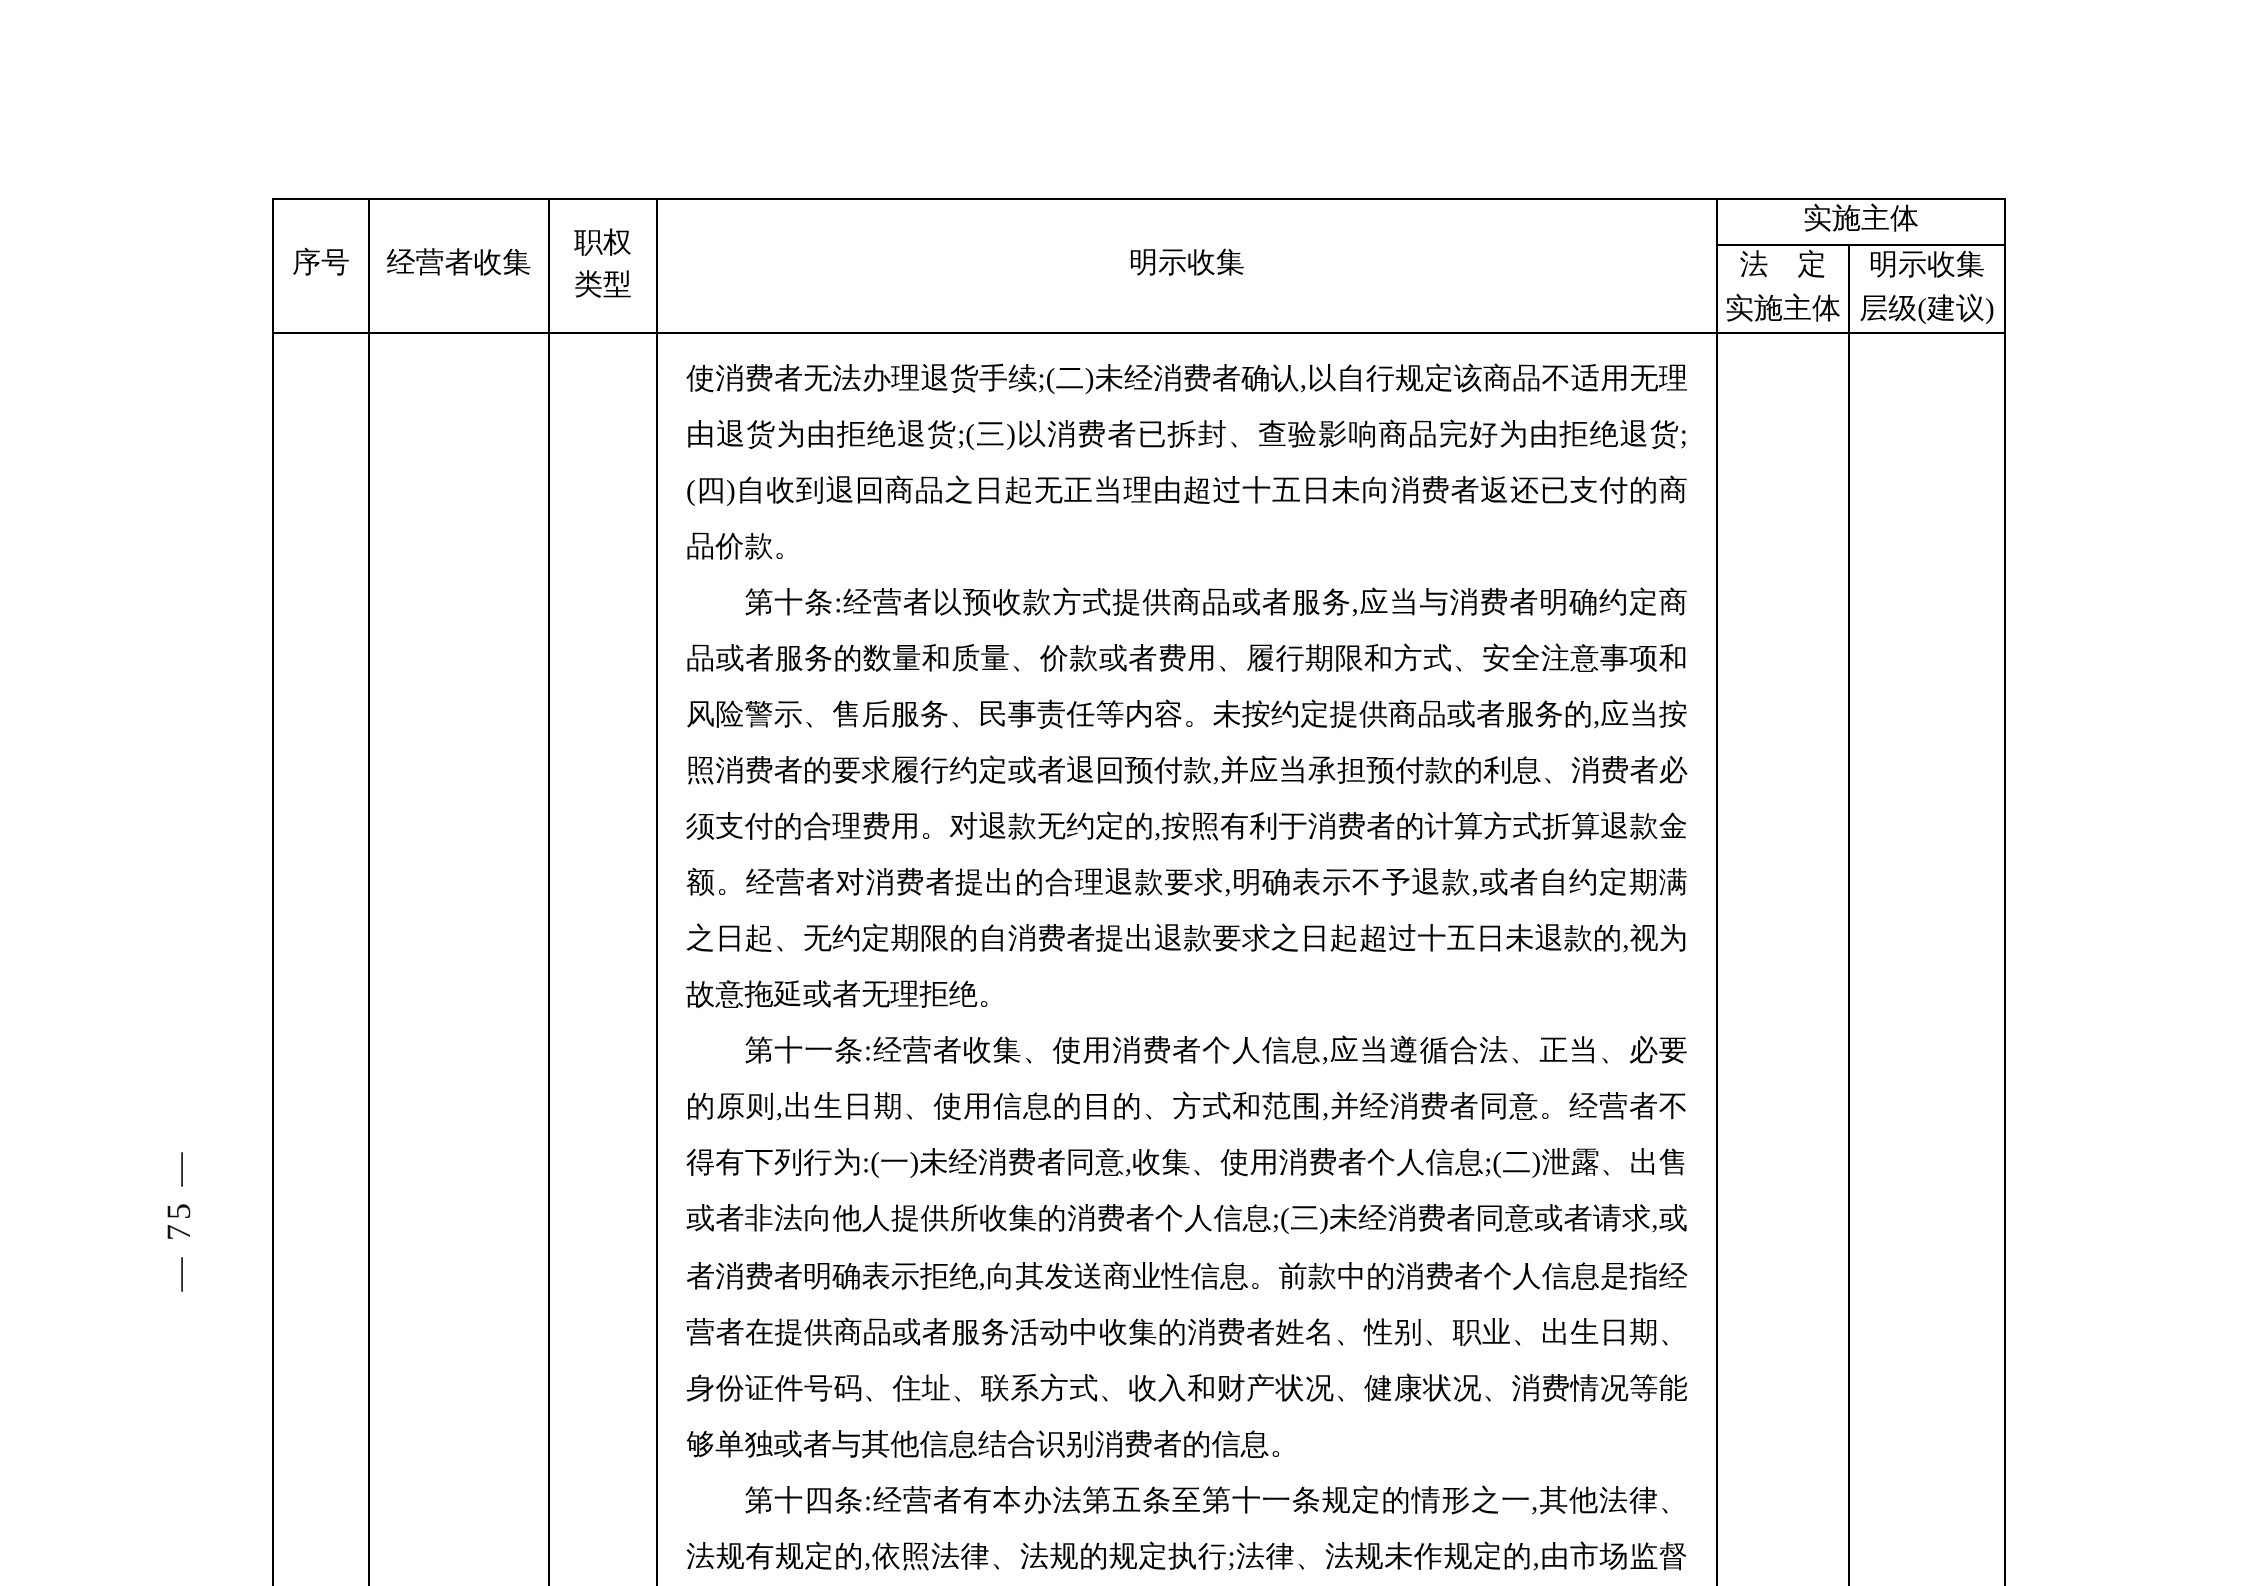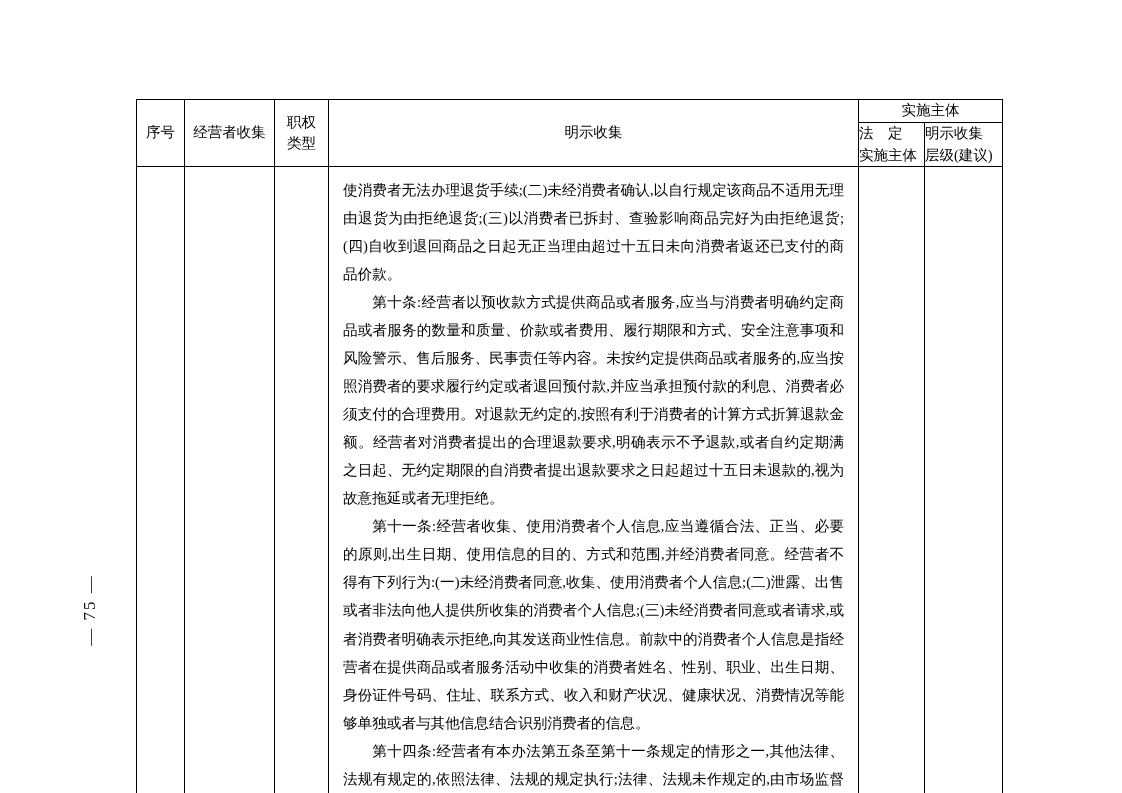--- a/index.html
+++ b/index.html
@@ -81,21 +81,21 @@
     color: #000;
   }
   .basis-body p {
     margin: 0;
     text-indent: 0;
   }
   .basis-body p.indent {
     text-indent: 2em;
   }
   .two-line-cell {
-    text-align: left;
+    text-align: center;
     font-size: 14.5px;
     line-height: 1.5;
   }
 </style>
 </head>
 <body>
 
 <div class="page">
 
   <div class="page-number">— 75 —</div>

